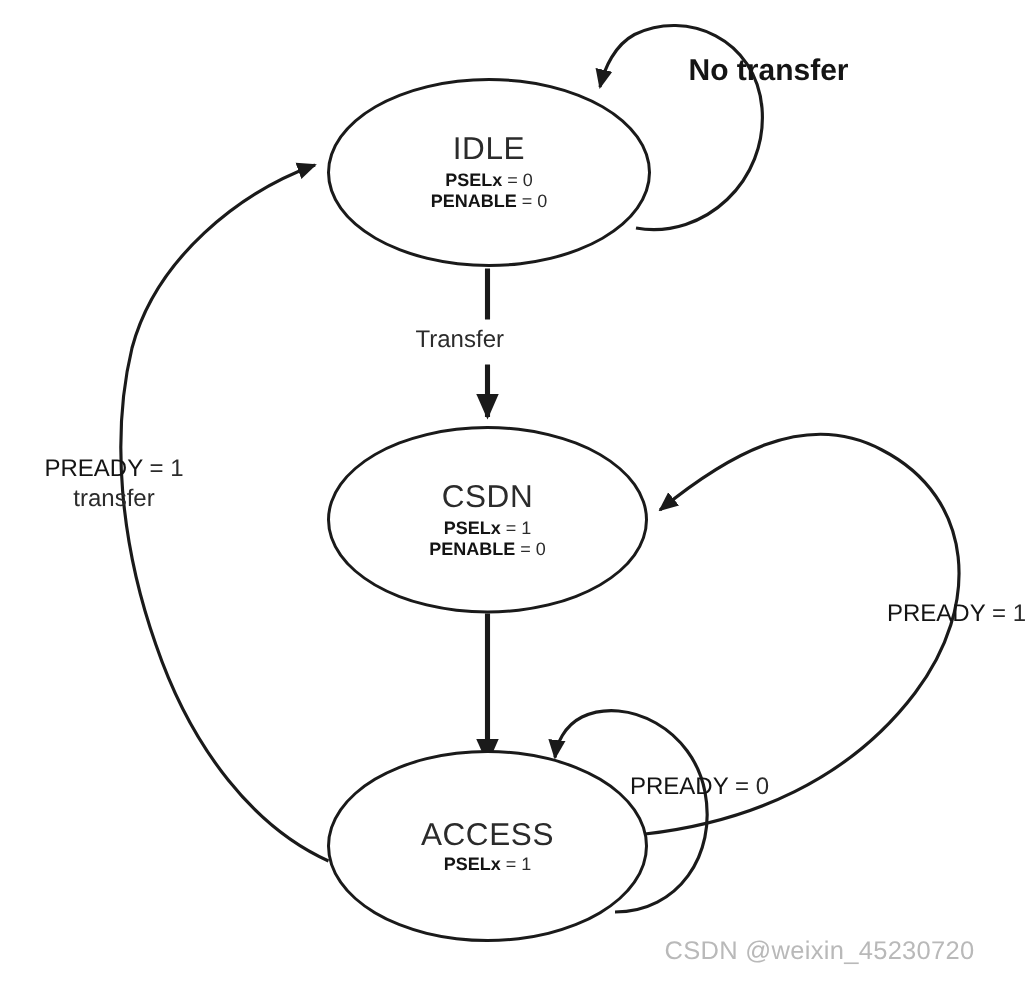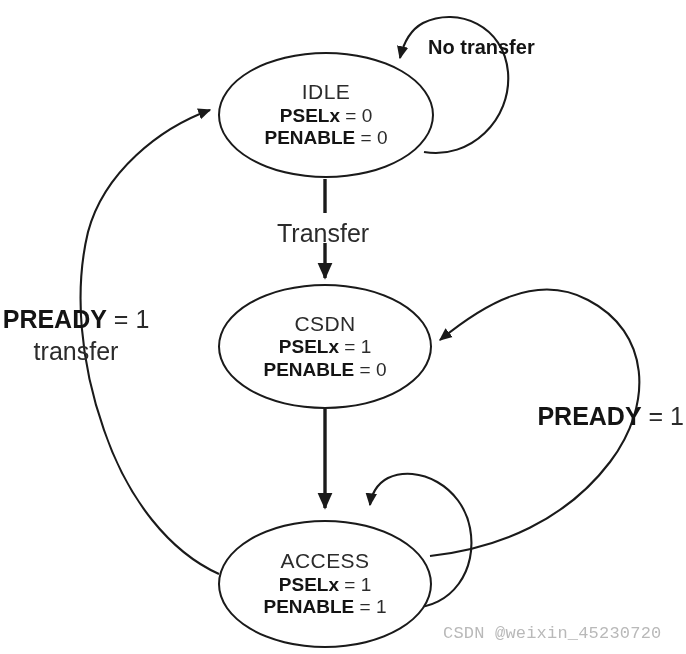--- a/index.html
+++ b/index.html
@@ -40,60 +40,61 @@
     background: #ffffff;
     line-height: 1.18;
   }
   .state-title {
     font-size: 21px;
     font-weight: 400;
     letter-spacing: 0.4px;
     color: #2b2b2b;
   }
   .state-line {
-    font-size: 19px;
+    font-size: 12px;
     font-weight: 400;
     color: #2b2b2b;
     white-space: nowrap;
   }
   .state-line .sig {
     font-weight: bold;
     color: #141414;
   }
   .edge-label {
     position: absolute;
-    font-size: 25px;
+    font-size: 16px;
     color: #2b2b2b;
     white-space: nowrap;
     line-height: 1.28;
   }
   .edge-label.bold-sig .sig {
-    font-weight: bold;
+    font-weight: normal;
     color: #141414;
   }
   .edge-label.all-bold {
     font-weight: bold;
     color: #141414;
     font-size: 20px;
+    margin-left: 31px;
   }
   .edge-label.centered {
     text-align: center;
   }
   .edge-label.right-align {
     text-align: right;
   }
   #watermark {
     position: absolute;
     left: 443px;
     top: 624px;
     font-size: 17px;
     color: #b9b9b9;
     letter-spacing: 0.2px;
     white-space: nowrap;
-    font-family: Liberation Mono, monospace;
+    font-family: Liberation Sans, sans-serif;
   }
 </style>
 </head>
 <body>
 
 <div id="diagram-root">
 
   <svg id="edges-layer" viewBox="0 0 686 654">
     <defs>
       <marker id="arrowhead" viewBox="0 0 10 10" refX="9" refY="5" markerWidth="6.2" markerHeight="6.2" orient="auto-start-reverse">
@@ -124,30 +125,30 @@
     <div class="state-line"><span class="sig">PSELx</span><span> = </span><span>0</span></div>
     <div class="state-line"><span class="sig">PENABLE</span><span> = </span><span>0</span></div>
   </div>
 
   <div class="state-node" style="left:218px; top:284px; width:214px; height:125px;">
     <div class="state-title">CSDN</div>
     <div class="state-line"><span class="sig">PSELx</span><span> = </span><span>1</span></div>
     <div class="state-line"><span class="sig">PENABLE</span><span> = </span><span>0</span></div>
   </div>
 
-  <div class="state-node" style="left:218px; top:520px; width:214px; height:128px;">
+  <div class="state-node" style="left:218px; top:500px; width:214px; height:128px;">
     <div class="state-title">ACCESS</div>
     <div class="state-line"><span class="sig">PSELx</span><span> = </span><span>1</span></div>
-    <div class="state-line"><span class="sig">PENABLE</span><span> = </span><span>1</span></div>
   </div>
 
   <div class="edge-label all-bold" style="left:428px; top:35px;">No transfer</div>
 
   <div class="edge-label" style="left:277px; top:217px;">Transfer</div>
 
+  <div class="edge-label bold-sig" style="left:420px; top:515px;"><span class="sig">PREADY</span><span> = 0</span></div>
 
   <div class="edge-label bold-sig right-align" style="left:466px; top:400px; width:218px;">
     <div><span class="sig">PREADY</span><span> = 1</span></div>
   </div>
 
   <div class="edge-label bold-sig centered" style="left:2px; top:303px; width:148px;">
     <div><span class="sig">PREADY</span><span> = 1</span></div>
     <div>transfer</div>
   </div>
 

